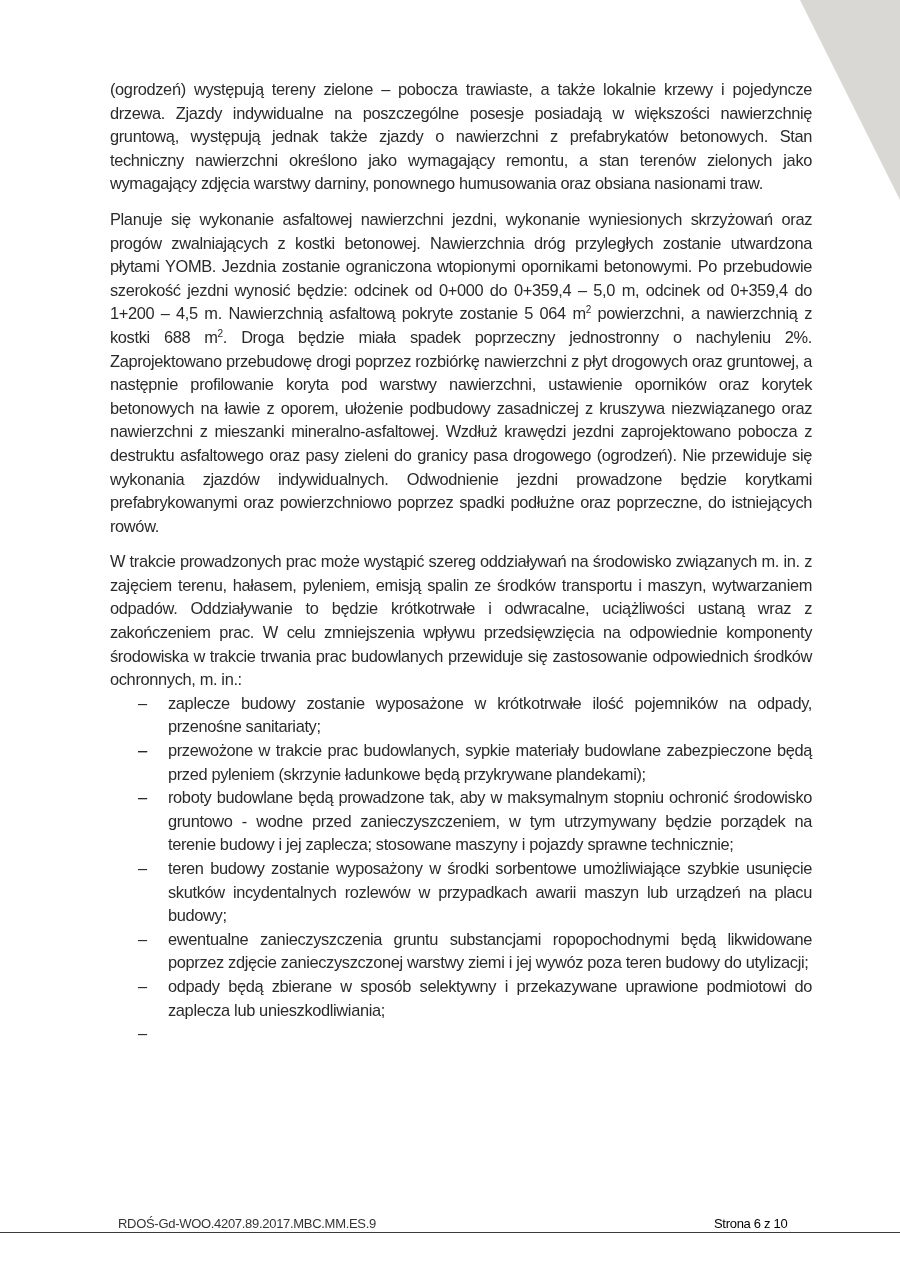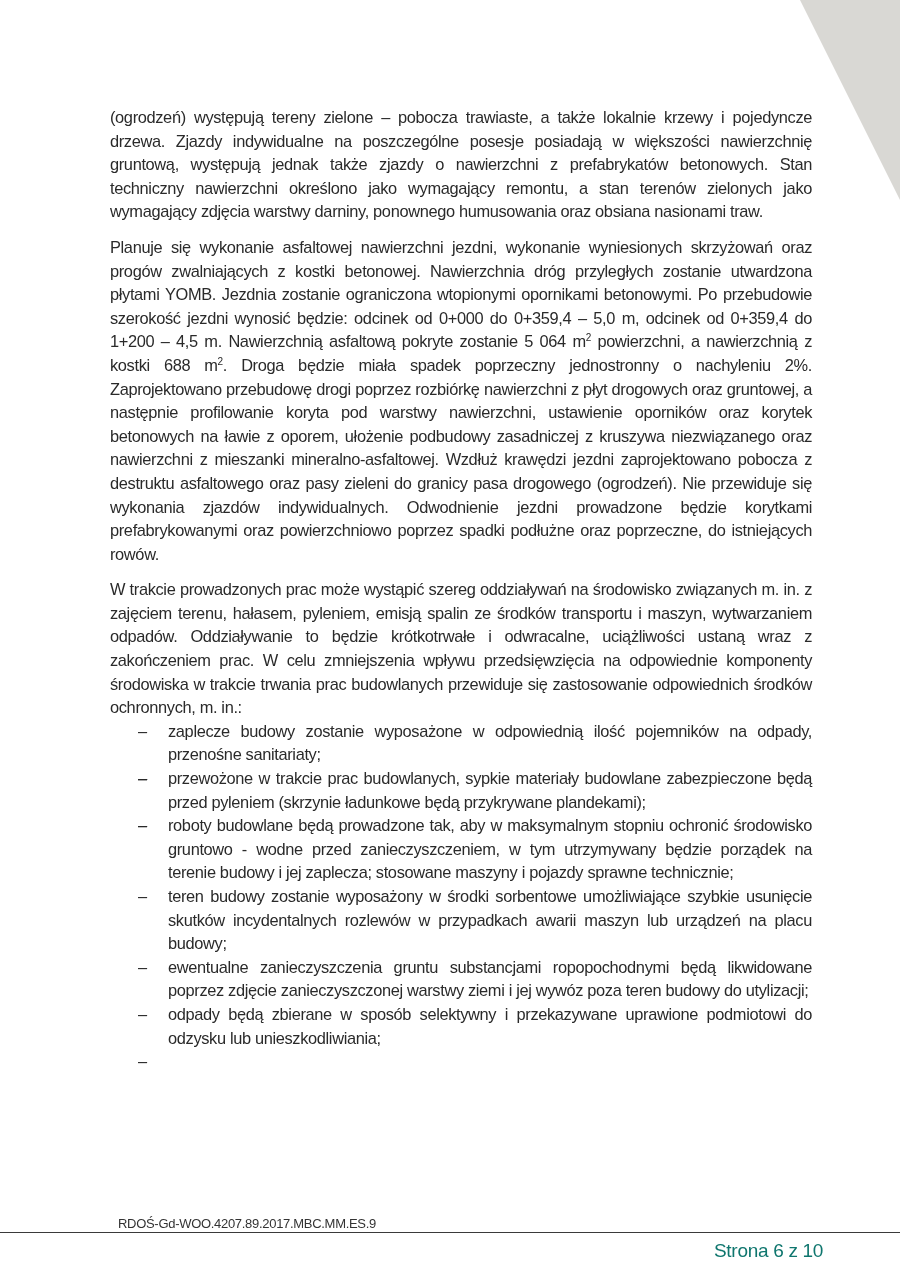--- a/index.html
+++ b/index.html
@@ -1,54 +1,54 @@
 <!DOCTYPE html>
 <html><head>
 <meta charset="utf-8">
 <style>
   html,body{margin:0;padding:0;}
   body{width:900px;height:1264px;background:#ffffff;position:relative;overflow:hidden;
     font-family:"Liberation Sans",sans-serif;color:#2a2a2a;}
   .corner{position:absolute;right:0;top:0;width:0;height:0;
     border-top:200px solid #d9d8d4;border-left:100px solid transparent;}
-  .page{position:absolute;left:110px;top:78px;width:702px;margin-top:28px;}
+  .page{position:absolute;left:110px;top:78px;width:702px;}
   .p{font-size:16.4px;line-height:23.6px;text-align:justify;margin:0 0 12px 0;
      letter-spacing:-0.35px;word-spacing:0px;}
   sup{font-size:10px;line-height:0;vertical-align:6px;}
   ul.dash{list-style:none;margin:-12px 0 0 0;padding:0;}
   ul.dash li{position:relative;padding-left:58px;font-size:16.4px;line-height:23.6px;
      text-align:justify;letter-spacing:-0.35px;}
   ul.dash li .bullet{position:absolute;left:28px;top:0;}
   .footer{position:absolute;left:0;top:1216px;width:900px;height:20px;}
   .footer .line{position:absolute;left:0;right:0;top:16px;height:1px;background:#3a3a3a;}
   .footer .ref{position:absolute;left:118px;top:0;font-size:13px;color:#333;letter-spacing:-0.3px;}
-  .footer .pg{position:absolute;left:714px;top:0;font-size:19px;color:#0f766e;letter-spacing:-0.3px;margin-top:24px;}
+  .footer .pg{position:absolute;left:714px;top:0;font-size:13px;color:#000000;letter-spacing:-0.3px;}
 </style>
 </head>
 <body>
 
 <div class="corner"></div>
 
 <div class="page">
   <p class="p">(ogrodzeń) występują tereny zielone – pobocza trawiaste, a także lokalnie krzewy i pojedyncze drzewa. Zjazdy indywidualne na poszczególne posesje posiadają w większości nawierzchnię gruntową, występują jednak także zjazdy o nawierzchni z prefabrykatów betonowych. Stan techniczny nawierzchni określono jako wymagający remontu, a stan terenów zielonych jako wymagający zdjęcia warstwy darniny, ponownego humusowania oraz obsiana nasionami traw.</p>
 
   <p class="p"><span>Planuje się wykonanie asfaltowej nawierzchni jezdni, wykonanie wyniesionych skrzyżowań oraz progów zwalniających z kostki betonowej. Nawierzchnia dróg przyległych zostanie utwardzona płytami YOMB. Jezdnia zostanie ograniczona wtopionymi opornikami betonowymi. Po przebudowie szerokość jezdni wynosić będzie: odcinek od 0+000 do 0+359,4 – 5,0 m, odcinek od 0+359,4 do 1+200 – 4,5 m. Nawierzchnią asfaltową pokryte zostanie 5 064 m</span><sup>2</sup><span> powierzchni, a nawierzchnią z kostki 688 m</span><sup>2</sup><span>. Droga będzie miała spadek poprzeczny jednostronny o nachyleniu 2%. Zaprojektowano przebudowę drogi poprzez rozbiórkę nawierzchni z płyt drogowych oraz gruntowej, a następnie profilowanie koryta pod warstwy nawierzchni, ustawienie oporników oraz korytek betonowych na ławie z oporem, ułożenie podbudowy zasadniczej z kruszywa niezwiązanego oraz nawierzchni z mieszanki mineralno-asfaltowej. Wzdłuż krawędzi jezdni zaprojektowano pobocza z destruktu asfaltowego oraz pasy zieleni do granicy pasa drogowego (ogrodzeń). Nie przewiduje się wykonania zjazdów indywidualnych. Odwodnienie jezdni prowadzone będzie korytkami prefabrykowanymi oraz powierzchniowo poprzez spadki podłużne oraz poprzeczne, do istniejących rowów.</span></p>
 
   <p class="p">W trakcie prowadzonych prac może wystąpić szereg oddziaływań na środowisko związanych m. in. z zajęciem terenu, hałasem, pyleniem, emisją spalin ze środków transportu i maszyn, wytwarzaniem odpadów. Oddziaływanie to będzie krótkotrwałe i odwracalne, uciążliwości ustaną wraz z zakończeniem prac. W celu zmniejszenia wpływu przedsięwzięcia na odpowiednie komponenty środowiska w trakcie trwania prac budowlanych przewiduje się zastosowanie odpowiednich środków ochronnych, m. in.:</p>
 
   <ul class="dash" id="measures">
-      <li><span class="bullet">–</span><span>zaplecze budowy zostanie wyposażone w odpowiednią ilość pojemników na odpady, przenośne sanitariaty;</span></li>
+      <li><span class="bullet">–</span><span>zaplecze budowy zostanie wyposażone w krótkotrwałe ilość pojemników na odpady, przenośne sanitariaty;</span></li>
       <li><span class="bullet">–</span></li>
       <li><span class="bullet">–</span></li>
       <li><span class="bullet">–</span><span>przewożone w trakcie prac budowlanych, sypkie materiały budowlane zabezpieczone będą przed pyleniem (skrzynie ładunkowe będą przykrywane plandekami);</span></li>
       <li><span class="bullet">–</span></li>
       <li><span class="bullet">–</span><span>roboty budowlane będą prowadzone tak, aby w maksymalnym stopniu ochronić środowisko gruntowo - wodne przed zanieczyszczeniem, w tym utrzymywany będzie porządek na terenie budowy i jej zaplecza; stosowane maszyny i pojazdy sprawne technicznie;</span></li>
       <li><span class="bullet">–</span><span>teren budowy zostanie wyposażony w środki sorbentowe umożliwiające szybkie usunięcie skutków incydentalnych rozlewów w przypadkach awarii maszyn lub urządzeń na placu budowy;</span></li>
       <li><span class="bullet">–</span><span>ewentualne zanieczyszczenia gruntu substancjami ropopochodnymi będą likwidowane poprzez zdjęcie zanieczyszczonej warstwy ziemi i jej wywóz poza teren budowy do utylizacji;</span></li>
-      <li><span class="bullet">–</span><span>odpady będą zbierane w sposób selektywny i przekazywane uprawione podmiotowi do odzysku lub unieszkodliwiania;</span></li>
+      <li><span class="bullet">–</span><span>odpady będą zbierane w sposób selektywny i przekazywane uprawione podmiotowi do zaplecza lub unieszkodliwiania;</span></li>
       <li><span class="bullet">–</span></li>
     </ul>
 </div>
 
 <div class="footer">
   <span class="ref">RDOŚ-Gd-WOO.4207.89.2017.MBC.MM.ES.9</span>
   <span class="pg">Strona 6 z 10</span>
   <div class="line"></div>
 </div>
 

